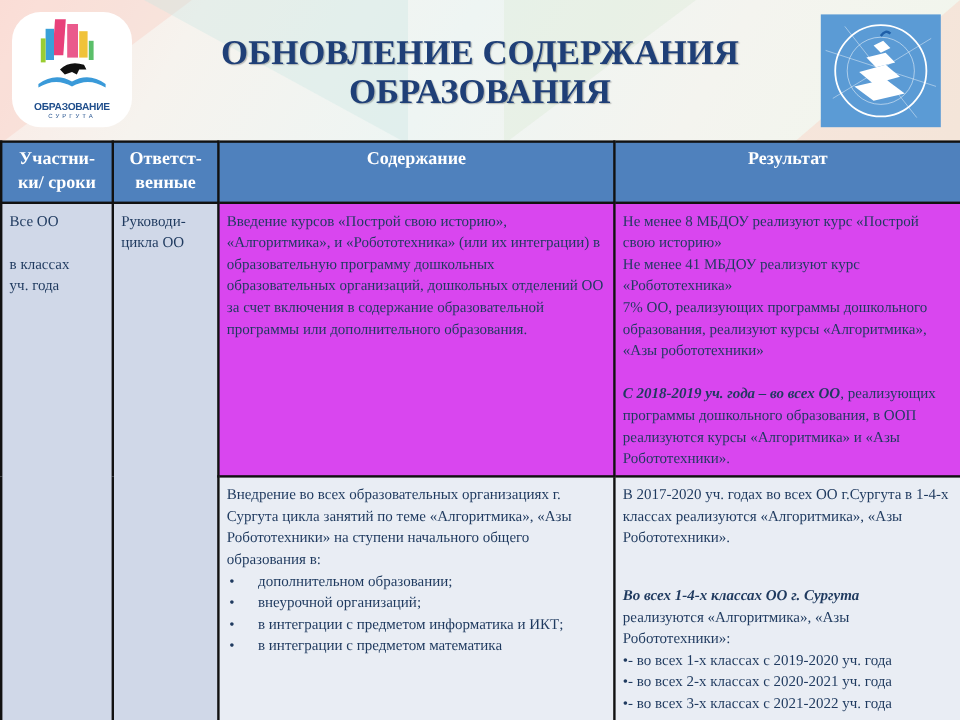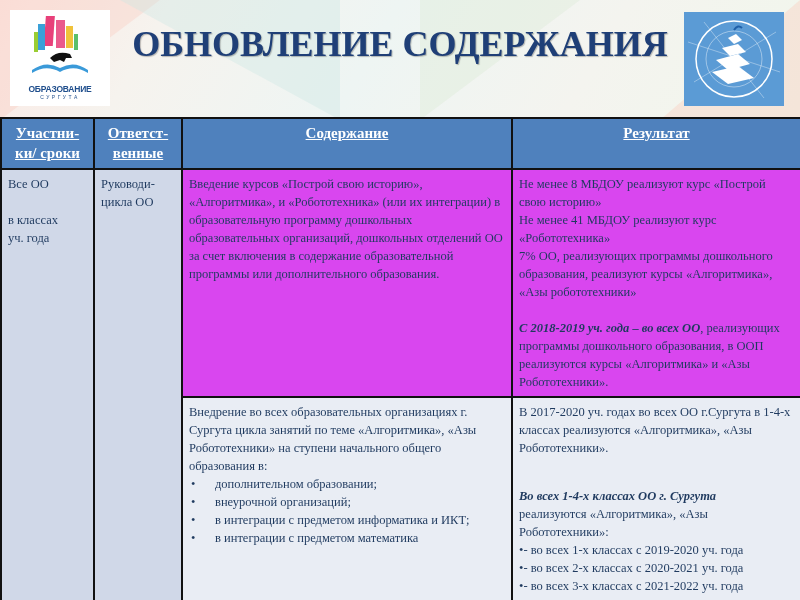--- a/index.html
+++ b/index.html
@@ -13,44 +13,45 @@
     .bg1 { left: 0; top: 0; width: 0; height: 0; border-left: 160px solid rgba(250, 200, 190, 0.35); border-bottom: 120px solid transparent; }
     .bg2 { left: 120px; top: 0; width: 0; height: 0; border-right: 220px solid rgba(200, 230, 225, 0.35); border-bottom: 120px solid transparent; }
     .bg3 { left: 420px; top: 0; width: 0; height: 0; border-left: 160px solid rgba(220, 235, 215, 0.4); border-bottom: 120px solid transparent; }
     .bg4 { right: 0; top: 0; width: 0; height: 0; border-right: 140px solid rgba(250, 205, 190, 0.4); border-top: 120px solid transparent; }
 
     .header { position: absolute; left: 0; top: 0; width: 800px; height: 118px; }
     .logo-left {
       position: absolute; left: 10px; top: 10px; width: 100px; height: 96px;
       background: #ffffff; display: flex; flex-direction: column; align-items: center; justify-content: flex-end;
       padding-bottom: 6px;
+      border-radius: 24px;
     }
     .logo-left svg { position: absolute; left: 20px; top: 4px; }
     .logo-left .l-name { font-family: "Liberation Sans", sans-serif; font-weight: bold; font-size: 8.5px; color: #1f4e8c; letter-spacing: -0.2px; position: relative; }
     .logo-left .l-sub { font-family: "Liberation Sans", sans-serif; font-size: 5px; color: #1f4e8c; letter-spacing: 2.5px; position: relative; }
 
     .title {
       position: absolute; left: 120px; top: 28px; width: 560px; text-align: center;
-      font-family: "Liberation Serif", serif; font-weight: bold; font-size: 36px; line-height: 33px;
+      font-family: "Liberation Serif", serif; font-weight: bold; font-size: 29px; line-height: 33px;
       color: #1f3f77; text-shadow: 1px 1px 1px rgba(0,0,0,0.25);
     }
     .logo-right {
       position: absolute; left: 684px; top: 12px; width: 100px; height: 94px;
       background: #5b9bd5;
     }
 
     table.main {
       position: absolute; left: 0; top: 117px; width: 800px;
       border-collapse: collapse; table-layout: fixed;
       font-family: "Liberation Serif", serif; color: #1f3a5f;
     }
     table.main th, table.main td { border: 2px solid #111; vertical-align: top; }
     table.main th {
       background: #4f81bd; color: #ffffff; font-weight: bold; font-size: 15px; line-height: 20px;
-      text-align: center; padding: 4px 3px 3px 3px; height: 51px; text-decoration: underline;
+      text-align: center; padding: 4px 3px 3px 3px; height: 51px;
     }
     table.main td { font-size: 12.5px; line-height: 18px; padding: 5px 6px; }
     td.c-left { background: #d0d8e8; }
     td.c-row1 { background: #d946ef; }
     td.c-row2 { background: #e9edf4; }
     .bold-it { font-weight: bold; font-style: italic; margin-top: 12px; }
     .gap { height: 18px; }
     ul.bullets { list-style: none; }
     ul.bullets li { position: relative; padding-left: 26px; }
     ul.bullets li::before { content: "•"; position: absolute; left: 2px; top: 0; }
@@ -75,20 +76,21 @@
       <rect x="44" y="20" width="4" height="16" fill="#5bbf6a"></rect>
       <path d="M20 44 Q28 36 40 40 L42 44 L36 44 L34 48 L30 46 L24 48 Z" fill="#111"></path>
       <path d="M2 56 Q16 46 30 54 Q44 46 58 56 L58 59 Q44 50 30 58 Q16 50 2 59 Z" fill="#3a9ad9"></path>
     </svg>
     <div class="l-name">ОБРАЗОВАНИЕ</div>
     <div class="l-sub">СУРГУТА</div>
   </div>
 
   <div class="title">
     <div>ОБНОВЛЕНИЕ СОДЕРЖАНИЯ</div>
+    <div>ОБРАЗОВАНИЯ</div>
   </div>
 
   <div class="logo-right">
     <svg width="100" height="94" viewBox="0 0 100 94">
       <circle cx="50" cy="47" r="38" fill="none" stroke="#ffffff" stroke-width="1.5"></circle>
       <circle cx="50" cy="47" r="28" fill="none" stroke="#ffffff" stroke-width="0.6" opacity="0.7"></circle>
       <line x1="4" y1="30" x2="96" y2="60" stroke="#ffffff" stroke-width="0.6" opacity="0.6"></line>
       <line x1="10" y1="70" x2="92" y2="20" stroke="#ffffff" stroke-width="0.6" opacity="0.6"></line>
       <line x1="20" y1="10" x2="80" y2="86" stroke="#ffffff" stroke-width="0.6" opacity="0.6"></line>
       <path d="M44 26 L52 22 L58 28 L50 32 Z" fill="#ffffff"></path>

